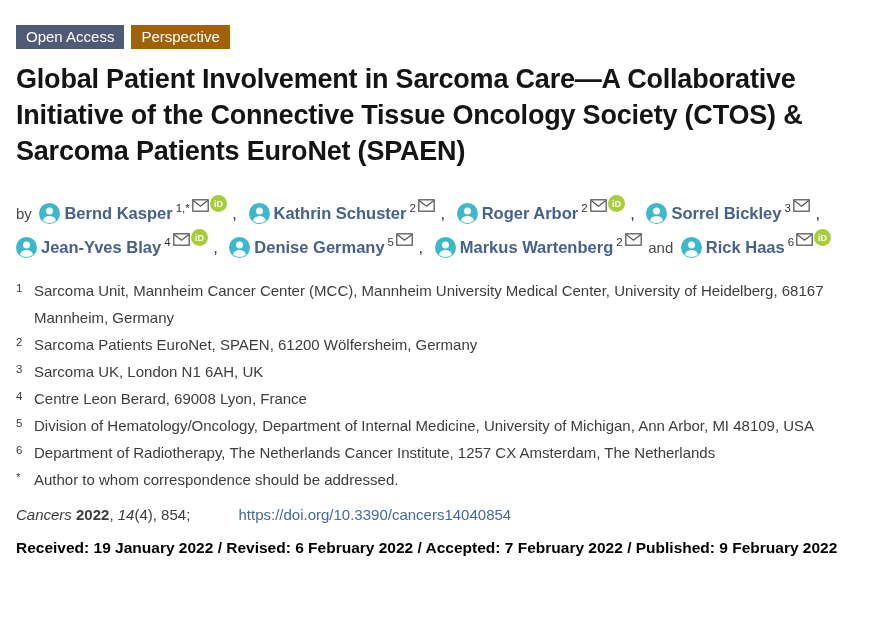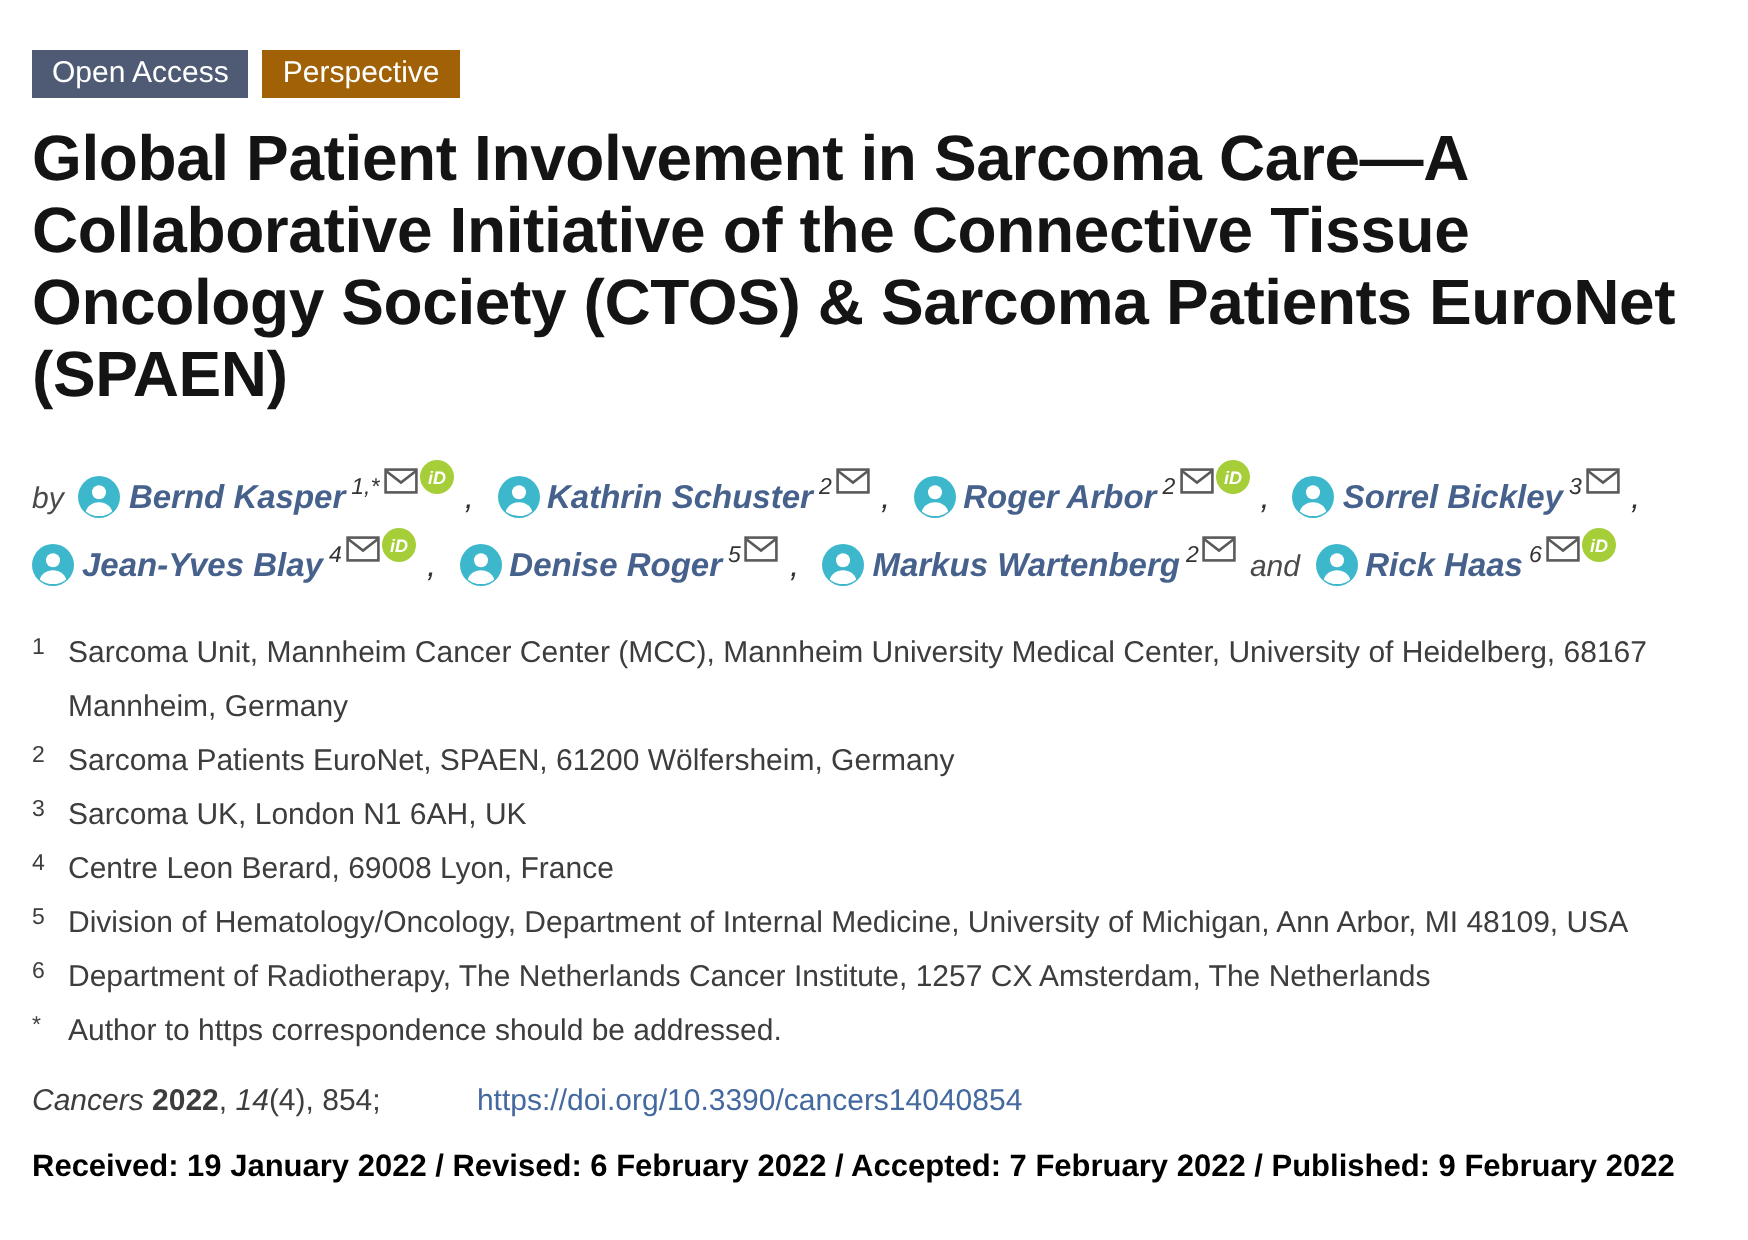--- a/index.html
+++ b/index.html
@@ -16,26 +16,26 @@
   .badge {
     display: inline-block; font-size: 15px; line-height: 17px;
     padding: 3px 10px 4px 10px; color: #ffffff; white-space: nowrap;
   }
   .badge-oa   { background: #4f5b74; }
   .badge-pers { background: #a16207; }
 
   
   .title {
     margin: 12px 0 0 0; max-width: 852px;
-    font-size: 32px; line-height: 36px; font-weight: 700;
+    font-size: 27px; line-height: 36px; font-weight: 700;
     color: #141414; letter-spacing: -0.2px;
   }
 
   
-  .authors { margin-top: 24px; font-size: 16.5px; color: #333; font-style: italic; }
+  .authors { margin-top: 24px; font-size: 16.5px; color: #333; }
   .author-row { line-height: 27px; white-space: nowrap; }
   .by-word, .and-word { font-size: 15px; color: #4a4a4a; margin-right: 3px; }
   .and-word { margin: 0 3px 0 1px; }
   .author { display: inline; }
   .person-icon svg { vertical-align: -5px; }
   .author-name {
     color: #46618c; font-weight: 700; text-decoration: none;
     margin-left: 4px; cursor: pointer;
   }
   .author-sup {
@@ -130,21 +130,21 @@
         <path d="M1.2 1.6 L8.5 7.3 L15.8 1.6" fill="none" stroke="#5a5a5a" stroke-width="1.3"></path>
       </svg></span><span class="icon-raised"><svg width="17" height="17" viewBox="0 0 17 17" aria-hidden="true">
         <circle cx="8.5" cy="8.5" r="8.5" fill="#a6ce39"></circle>
         <text x="8.5" y="11.8" text-anchor="middle" font-size="9" font-weight="bold" fill="#ffffff">iD</text>
       </svg></span></span>
 <span class="sep">,</span>
   <span class="author"><span class="person-icon"><svg width="21" height="21" viewBox="0 0 21 21" aria-hidden="true">
         <circle cx="10.5" cy="10.5" r="10.5" fill="#3cb7cb"></circle>
         <circle cx="10.5" cy="8.1" r="3.5" fill="#ffffff"></circle>
         <path d="M10.5 13.1 c-3.2 0 -5.9 1.9 -6.6 4.6 a10.5 10.5 0 0 0 13.2 0 c-0.7 -2.7 -3.4 -4.6 -6.6 -4.6 z" fill="#ffffff"></path>
-      </svg></span><a class="author-name">Denise Roger</a><span class="author-sup">5</span><span class="icon-raised"><svg width="17" height="13" viewBox="0 0 17 13" aria-hidden="true">
+      </svg></span><a class="author-name">Denise Germany</a><span class="author-sup">5</span><span class="icon-raised"><svg width="17" height="13" viewBox="0 0 17 13" aria-hidden="true">
         <rect x="0.8" y="0.8" width="15.4" height="11.4" fill="#ffffff" stroke="#5a5a5a" stroke-width="1.3"></rect>
         <path d="M1.2 1.6 L8.5 7.3 L15.8 1.6" fill="none" stroke="#5a5a5a" stroke-width="1.3"></path>
       </svg></span></span>
 <span class="sep">,</span>
   <span class="author"><span class="person-icon"><svg width="21" height="21" viewBox="0 0 21 21" aria-hidden="true">
         <circle cx="10.5" cy="10.5" r="10.5" fill="#3cb7cb"></circle>
         <circle cx="10.5" cy="8.1" r="3.5" fill="#ffffff"></circle>
         <path d="M10.5 13.1 c-3.2 0 -5.9 1.9 -6.6 4.6 a10.5 10.5 0 0 0 13.2 0 c-0.7 -2.7 -3.4 -4.6 -6.6 -4.6 z" fill="#ffffff"></path>
       </svg></span><a class="author-name">Markus Wartenberg</a><span class="author-sup">2</span><span class="icon-raised"><svg width="17" height="13" viewBox="0 0 17 13" aria-hidden="true">
         <rect x="0.8" y="0.8" width="15.4" height="11.4" fill="#ffffff" stroke="#5a5a5a" stroke-width="1.3"></rect>
@@ -191,21 +191,21 @@
     <span class="affil-text">Division of Hematology/Oncology, Department of Internal Medicine, University of Michigan, Ann Arbor, MI 48109, USA</span>
   </div>
 
   <div class="affil">
     <span class="affil-marker">6</span>
     <span class="affil-text">Department of Radiotherapy, The Netherlands Cancer Institute, 1257 CX Amsterdam, The Netherlands</span>
   </div>
 
   <div class="affil">
     <span class="affil-marker">*</span>
-    <span class="affil-text">Author to https correspondence should be addressed.</span>
+    <span class="affil-text">Author to whom correspondence should be addressed.</span>
   </div>
 </div>
 
 
   <p class="citation-line">
     <span class="journal-name">Cancers </span>
     <span class="citation-year">2022</span><span>, </span><span class="citation-volume">14</span><span>(4), 854; </span><a class="doi-link">https://doi.org/10.3390/cancers14040854</a>
   </p>
 
   <p class="history-line">Received: 19 January 2022 / Revised: 6 February 2022 / Accepted: 7 February 2022 / Published: 9 February 2022</p>

